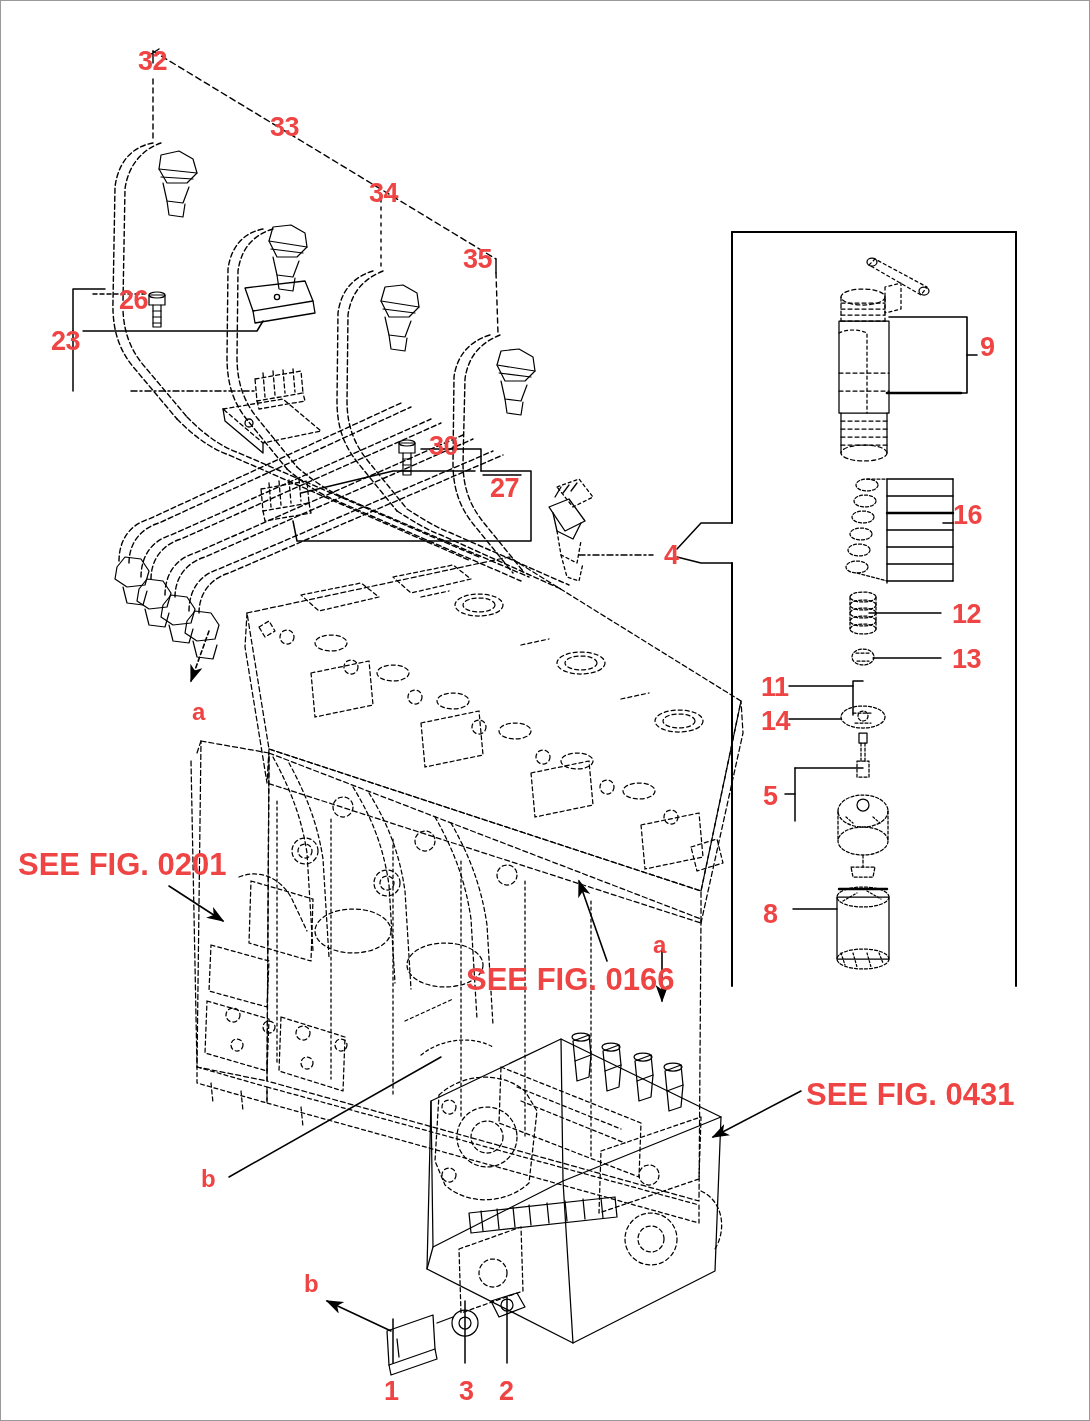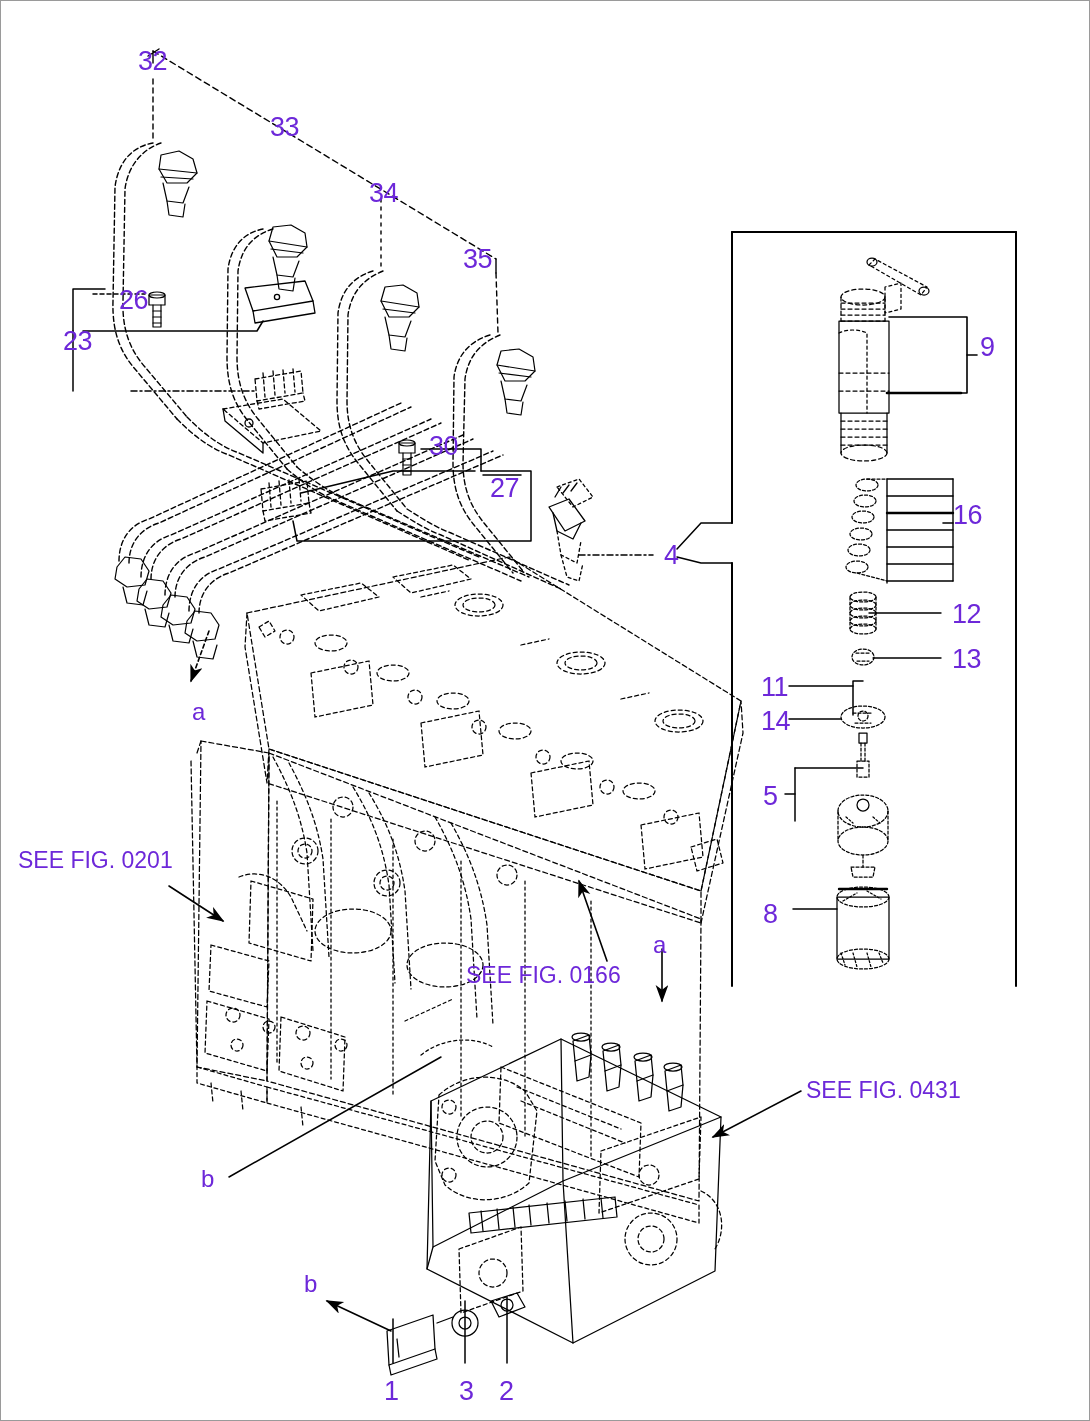--- a/index.html
+++ b/index.html
@@ -25,36 +25,36 @@
   }
   svg.layer {
     position: absolute;
     top: 0;
     left: 0;
     width: 1090px;
     height: 1421px;
   }
   .callout {
     position: absolute;
-    color: #6d28d9;
-    font-weight: normal;
+    color: #ef4444;
+    font-weight: bold;
     font-family: "Liberation Sans", sans-serif;
     white-space: nowrap;
     line-height: 1;
     letter-spacing: -0.5px;
   }
   .num {
     font-size: 27px;
   }
   .alpha {
     font-size: 24px;
     font-style: normal;
   }
   .figref {
-    font-size: 23px;
+    font-size: 31px;
     letter-spacing: 0px;
   }
 </style>
 </head>
 <body>
 
 <div id="page">
   <div id="artboard">
 
     <svg class="layer" viewBox="0 0 1090 1421" xmlns="http://www.w3.org/2000/svg">
@@ -506,21 +506,21 @@
       </g>
     </svg>
 
     <div>
 
       <span class="callout num" style="left:137px; top:47px;">32</span>
       <span class="callout num" style="left:253px; top:113px;margin-left:16px;">33</span>
       <span class="callout num" style="left:368px; top:179px;">34</span>
       <span class="callout num" style="left:462px; top:245px;">35</span>
       <span class="callout num" style="left:110px; top:286px;margin-left:8px;">26</span>
-      <span class="callout num" style="left:62px;  top:327px;">23</span>
+      <span class="callout num" style="left:50px;  top:327px;">23</span>
       <span class="callout num" style="left:428px; top:432px;">30</span>
       <span class="callout num" style="left:489px; top:474px;">27</span>
       <span class="callout num" style="left:663px; top:541px;">4</span>
 
       <span class="callout num" style="left:979px; top:333px;">9</span>
       <span class="callout num" style="left:952px; top:501px;">16</span>
       <span class="callout num" style="left:951px; top:600px;">12</span>
       <span class="callout num" style="left:951px; top:645px;">13</span>
       <span class="callout num" style="left:760px; top:673px;">11</span>
       <span class="callout num" style="left:760px; top:707px;">14</span>

